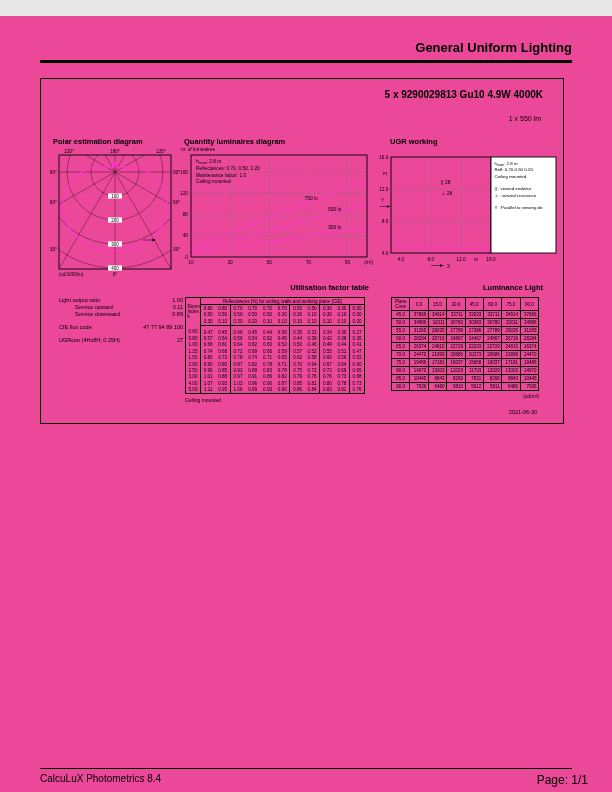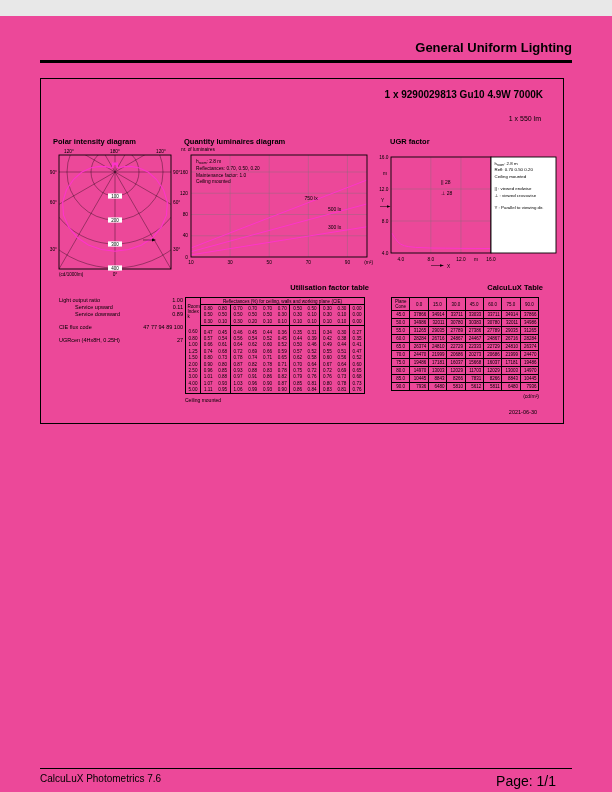--- a/index.html
+++ b/index.html
@@ -45,39 +45,39 @@
               font-size:4.5px; line-height:5px; }
   table.lum td { border:0.4px solid #000; padding:1px 1.5px; text-align:right; white-space:nowrap; }
   table.lum td.c { text-align:center; }
   .lum-unit { font-size:5px; text-align:right; width:148px; margin-top:2px; }
 
   .box-date { position:absolute; top:330px; right:26px; font-size:5.5px; }
 
   .ftr-rule { position:absolute; top:752px; left:40px; width:532px; height:1.2px; background:#000; }
   .ftr-left   { position:absolute; top:757px; left:40px;  font-size:10px; }
   .ftr-center { position:absolute; top:757px; left:0; width:100%; text-align:center; font-size:10px; }
-  .ftr-right  { position:absolute; top:757px; right:56px; font-size:14px;text-align:right; }
+  .ftr-right  { position:absolute; top:757px; right:24px; font-size:12px;text-align:right; }
   .bottom-bar { position:absolute; top:782px; left:64px; width:284px; height:9px; background:#000; }
 
   svg { display:block; }
   svg text { font-family:"Liberation Sans", sans-serif; }
 </style>
 </head>
 <body>
 
 <div class="page">
 
   <div class="hdr-title">General Uniform Lighting</div>
   <div class="hdr-rule"></div>
 
   <div class="main-box">
-    <div class="prod-title">1 x 9290029813 Gu10 4.9W 7000K</div>
+    <div class="prod-title">5 x 9290029813 Gu10 4.9W 4000K</div>
     <div class="prod-flux">1 x 550 lm</div>
 
-    <div class="sec-title" style="left:12px; top:58px;">Polar intensity diagram</div>
+    <div class="sec-title" style="left:12px; top:58px;">Polar estimation diagram</div>
     <div class="chart-holder" style="left:6px; top:68px;" id="polar-chart">
         <svg width="136" height="132" viewBox="0 0 136 132">
           <clipPath id="pclip">
             <rect x="12" y="8" width="112" height="114"></rect>
           </clipPath>
           <g clip-path="url(#pclip)">
             <line x1="68" y1="25" x2="68" y2="225" stroke="#000" stroke-width="0.35"></line>
             <line x1="68" y1="25" x2="168" y2="198.20508075688775" stroke="#000" stroke-width="0.35"></line>
             <line x1="68" y1="25" x2="241.20508075688772" y2="125.00000000000003" stroke="#000" stroke-width="0.35"></line>
             <line x1="68" y1="25" x2="268" y2="25.00000000000001" stroke="#000" stroke-width="0.35"></line>
@@ -150,21 +150,21 @@
           <text x="170.44444444444443" y="119" font-size="4.8" text-anchor="middle">90</text>
           <text x="196" y="119" font-size="4.8" text-anchor="end">(m²)</text>
           <text x="4" y="6" font-size="4.8" text-anchor="start">nr. of luminaires</text>
           <text x="19" y="18" font-size="4.8"><tspan>h</tspan><tspan font-size="3.456" dy="1">room</tspan><tspan dy="-1">: 2.8 m</tspan></text>
           <text x="19" y="24.8" font-size="4.8">Reflectances:  0.70, 0.50, 0.20</text>
           <text x="19" y="31.6" font-size="4.8">Maintenance factor:  1.0</text>
           <text x="19" y="38.4" font-size="4.8">Ceiling mounted</text>
         </svg>
       </div>
 
-    <div class="sec-title" style="left:349px; top:58px;">UGR factor</div>
+    <div class="sec-title" style="left:349px; top:58px;">UGR working</div>
     <div class="chart-holder" style="left:338px; top:66px;" id="ugr-chart">
         <svg width="186" height="126" viewBox="0 0 186 126">
           <line x1="51.849624060150376" y1="12" x2="51.849624060150376" y2="108" stroke="#777" stroke-width="0.35"></line>
           <line x1="12" y1="76" x2="112" y2="76" stroke="#777" stroke-width="0.35"></line>
           <line x1="81.92481203007519" y1="12" x2="81.92481203007519" y2="108" stroke="#777" stroke-width="0.35"></line>
           <line x1="12" y1="44" x2="112" y2="44" stroke="#777" stroke-width="0.35"></line>
           <polyline points="12.751879699248118,88 15.759398496240602,92.8 18.76691729323308,96.8 21.774436090225564,99.2 25.533834586466163,100.8 29.293233082706767,101.6 36.81203007518797,102.4 51.849624060150376,103.03999999999999 66.88721804511277,103.2 81.92481203007519,103.36 96.9624060150376,103.44 112,103.52000000000001" fill="none" stroke="#ff33cc" stroke-width="1"></polyline>
           <text x="62" y="39" font-size="5" text-anchor="start">|| 28</text>
           <text x="62" y="50" font-size="5" text-anchor="start">⊥ 28</text>
           <rect x="12" y="12" width="100" height="96" fill="none" stroke="#000" stroke-width="0.9"></rect>
@@ -406,21 +406,21 @@
                 <td>0.81</td>
                 <td class="gs">0.76</td>
               </tr>
             </tbody>
           </table>
         </div>
       <div class="uf-foot">Ceiling mounted</div>
     </div>
 
     <div class="lum-wrap">
-      <h3>CalcuLuX Table</h3>
+      <h3>Luminance Light</h3>
       <div id="lum-table">
           <table class="lum">
             <tbody>
               <tr>
                 <td class="c">Plane<br>Cone</td>
                 <td class="c">0.0</td>
                 <td class="c">15.0</td>
                 <td class="c">30.0</td>
                 <td class="c">45.0</td>
                 <td class="c">60.0</td>
@@ -530,17 +530,17 @@
             </tbody>
           </table>
         </div>
       <div class="lum-unit">(cd/m²)</div>
     </div>
 
     <div class="box-date">2021-06-30</div>
   </div>
 
   <div class="ftr-rule"></div>
-  <div class="ftr-left">CalcuLuX Photometrics 7.6</div>
+  <div class="ftr-left">CalcuLuX Photometrics 8.4</div>
   <div class="ftr-right">Page: 1/1</div>
   <div class="bottom-bar"></div>
 
 </div>
 
 </body></html>

